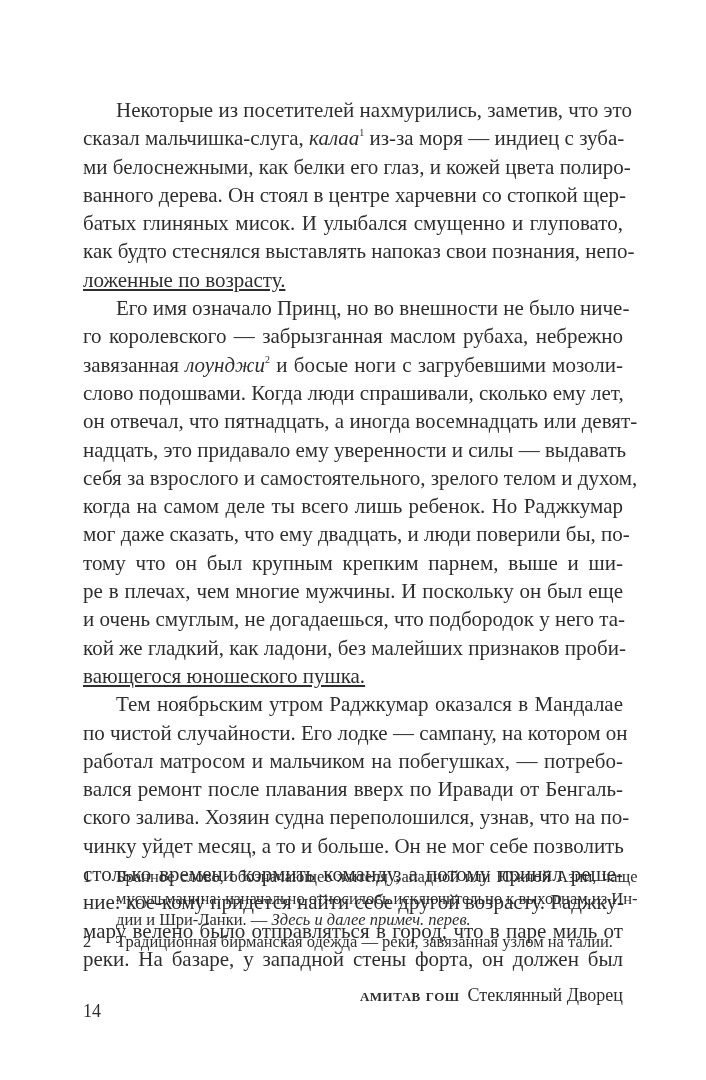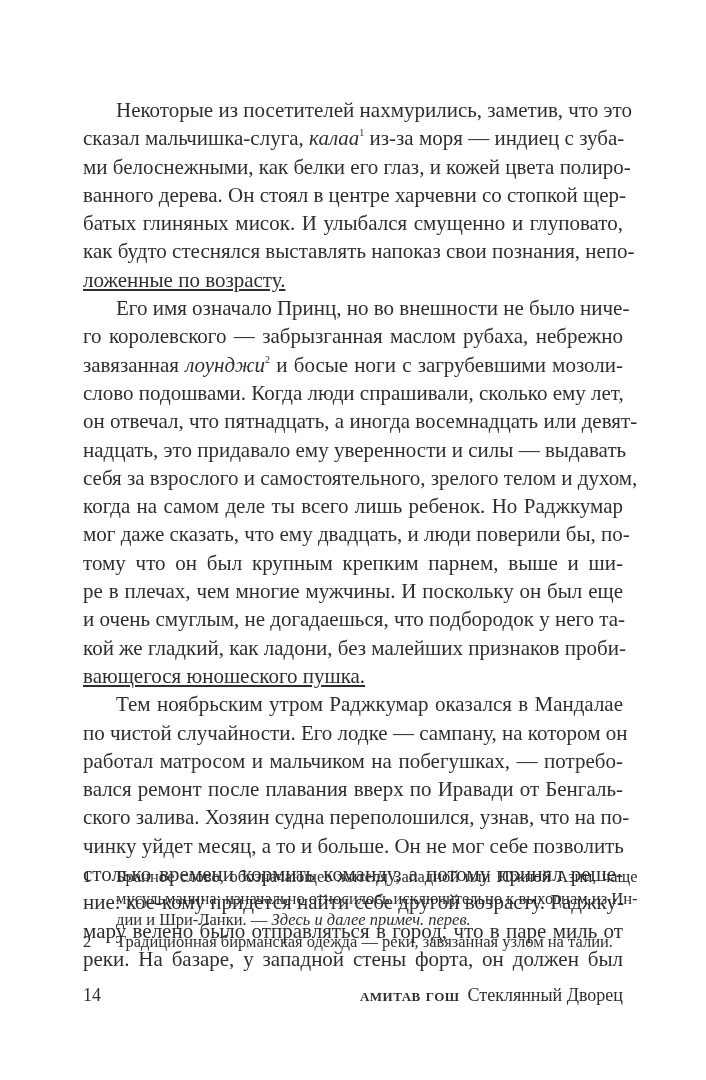--- a/index.html
+++ b/index.html
@@ -78,21 +78,21 @@
       top: 985px;
       width: 540px;
       height: 26px;
       font-family: "Liberation Serif", "DejaVu Serif", serif;
       font-size: 18px;
       color: #2e2e2e;
     }
     .page-number {
       position: absolute;
       left: 0;
-      top: 0;
+      top: 16px;
     }
     .running-head {
       position: absolute;
       right: 0;
       top: 0;
       white-space: nowrap;
     }
     .running-head .author {
       font-variant: small-caps;
       text-transform: lowercase;

